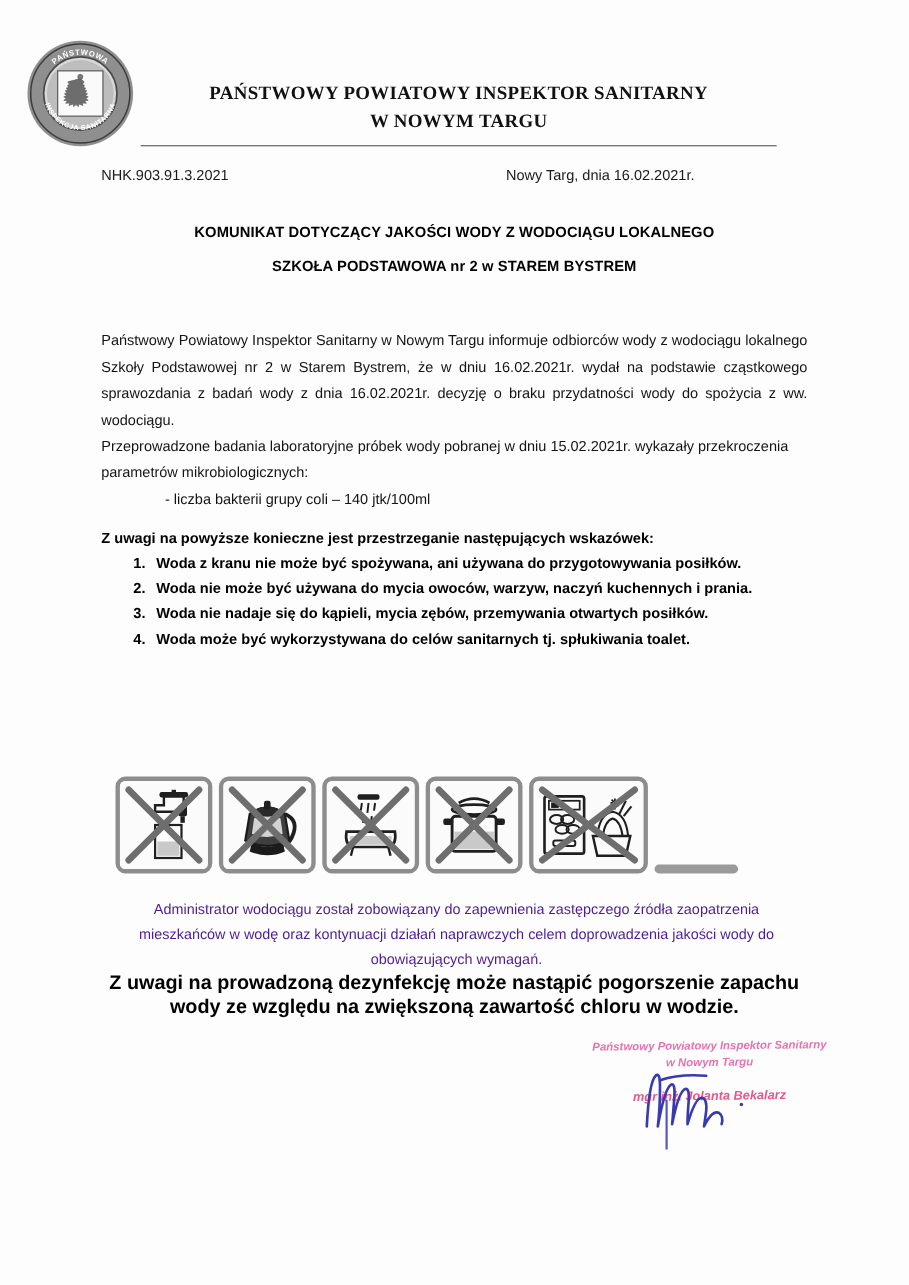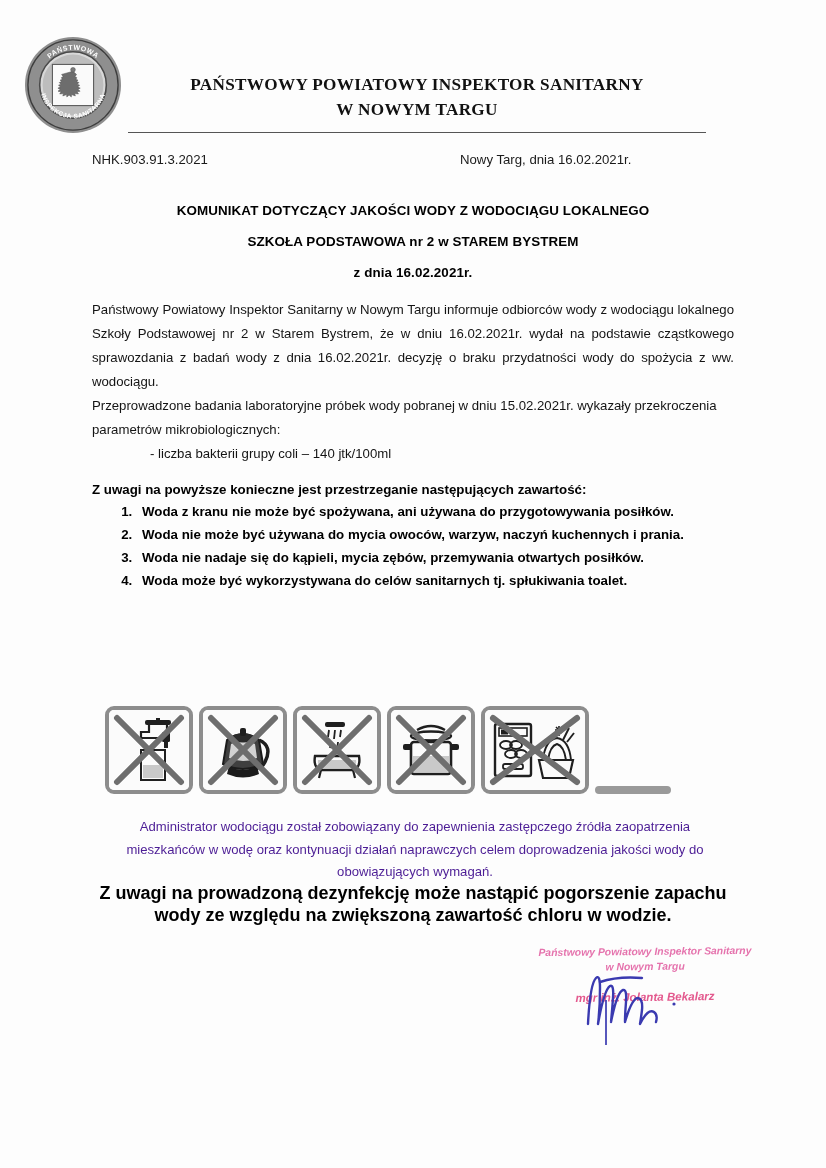--- a/index.html
+++ b/index.html
@@ -266,31 +266,30 @@
   </div>
 
   <div class="refline">
     <span class="ref-no">NHK.903.91.3.2021</span>
     <span class="ref-date">Nowy Targ, dnia 16.02.2021r.</span>
   </div>
 
   <div class="title-block">
     <div class="tline">KOMUNIKAT DOTYCZĄCY JAKOŚCI WODY Z WODOCIĄGU LOKALNEGO</div>
     <div class="tline">SZKOŁA PODSTAWOWA nr 2 w STAREM BYSTREM</div>
-    <div class="tline">z dnia  16.02.2021r.</div>
   </div>
 
   <div class="body-text">
     <p class="para-just">Państwowy Powiatowy Inspektor Sanitarny w Nowym Targu informuje odbiorców wody z wodociągu lokalnego Szkoły Podstawowej nr 2 w Starem Bystrem, że w dniu 16.02.2021r. wydał na podstawie cząstkowego sprawozdania z badań wody z dnia 16.02.2021r. decyzję o braku przydatności wody do spożycia z ww. wodociągu.</p>
     <p class="para-left">Przeprowadzone badania laboratoryjne próbek wody pobranej w dniu 15.02.2021r.  wykazały przekroczenia parametrów mikrobiologicznych:</p>
     <p class="indent-item">- liczba bakterii grupy coli – 140 jtk/100ml</p>
   </div>
 
   <div class="notice">
-    <p class="notice-head">Z uwagi na powyższe konieczne jest przestrzeganie następujących zawartość:</p>
+    <p class="notice-head">Z uwagi na powyższe konieczne jest przestrzeganie następujących wskazówek:</p>
     <ol class="rules">
       <li>Woda z kranu nie może być spożywana, ani używana do przygotowywania posiłków.</li>
       <li>Woda nie może być używana do mycia owoców, warzyw, naczyń kuchennych i prania.</li>
       <li>Woda nie nadaje się do kąpieli, mycia zębów, przemywania otwartych posiłków.</li>
       <li>Woda może być wykorzystywana do celów sanitarnych tj. spłukiwania toalet.</li>
     </ol>
   </div>
 
   <div class="picto-row">
 

